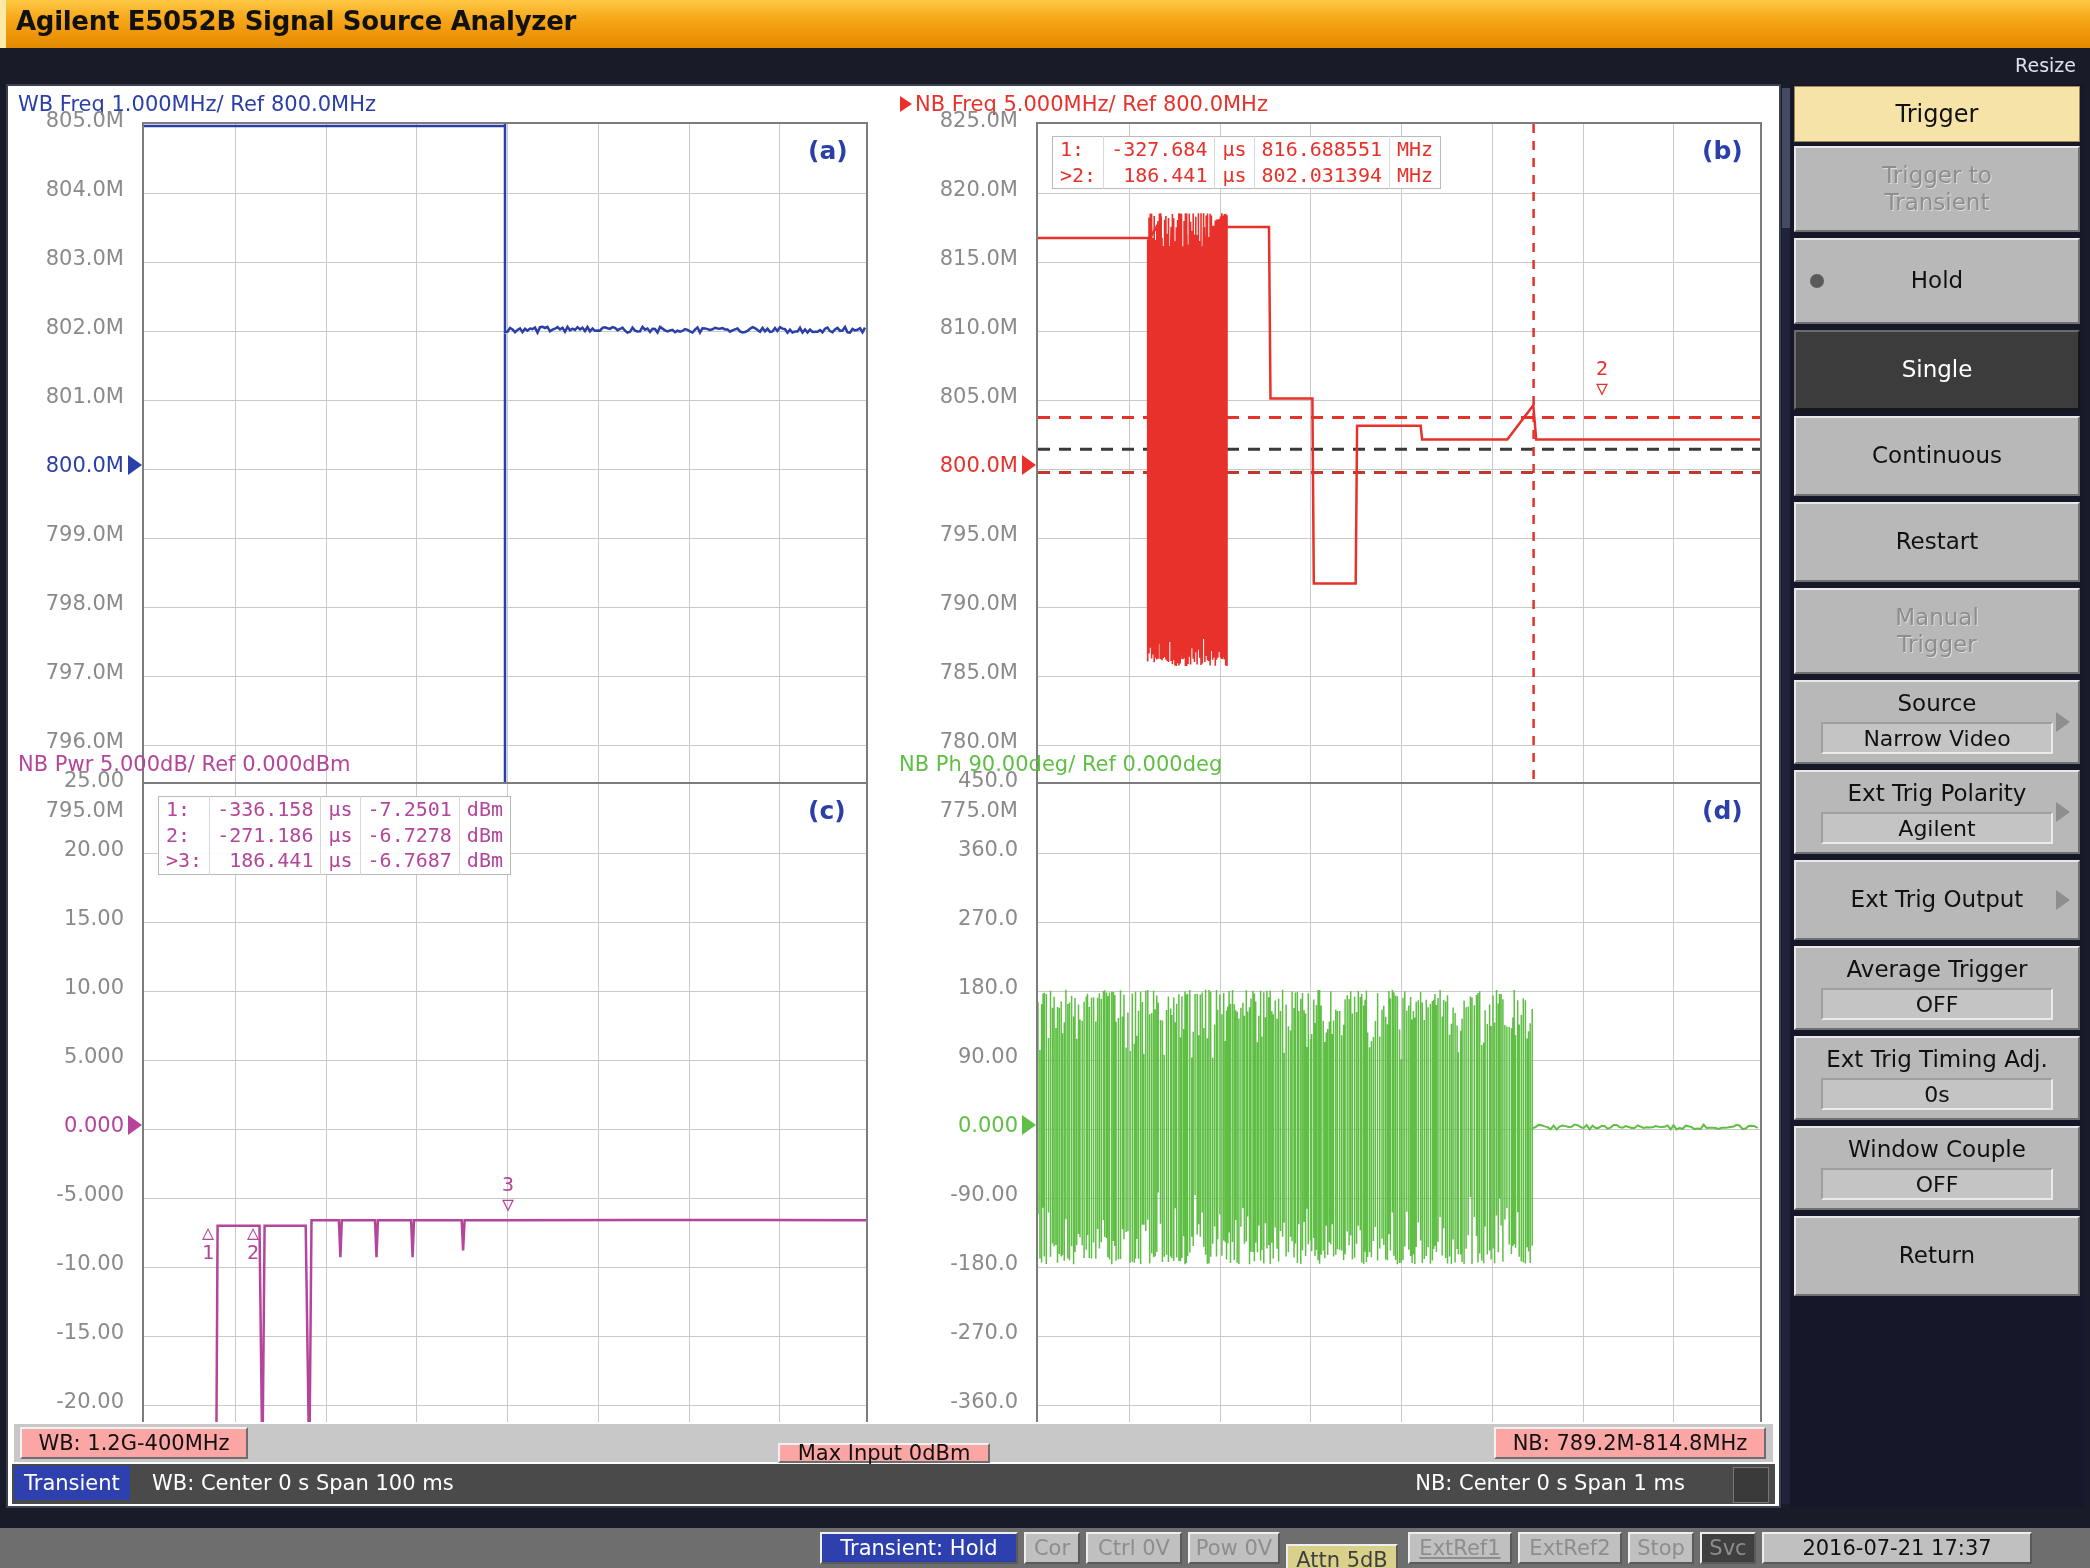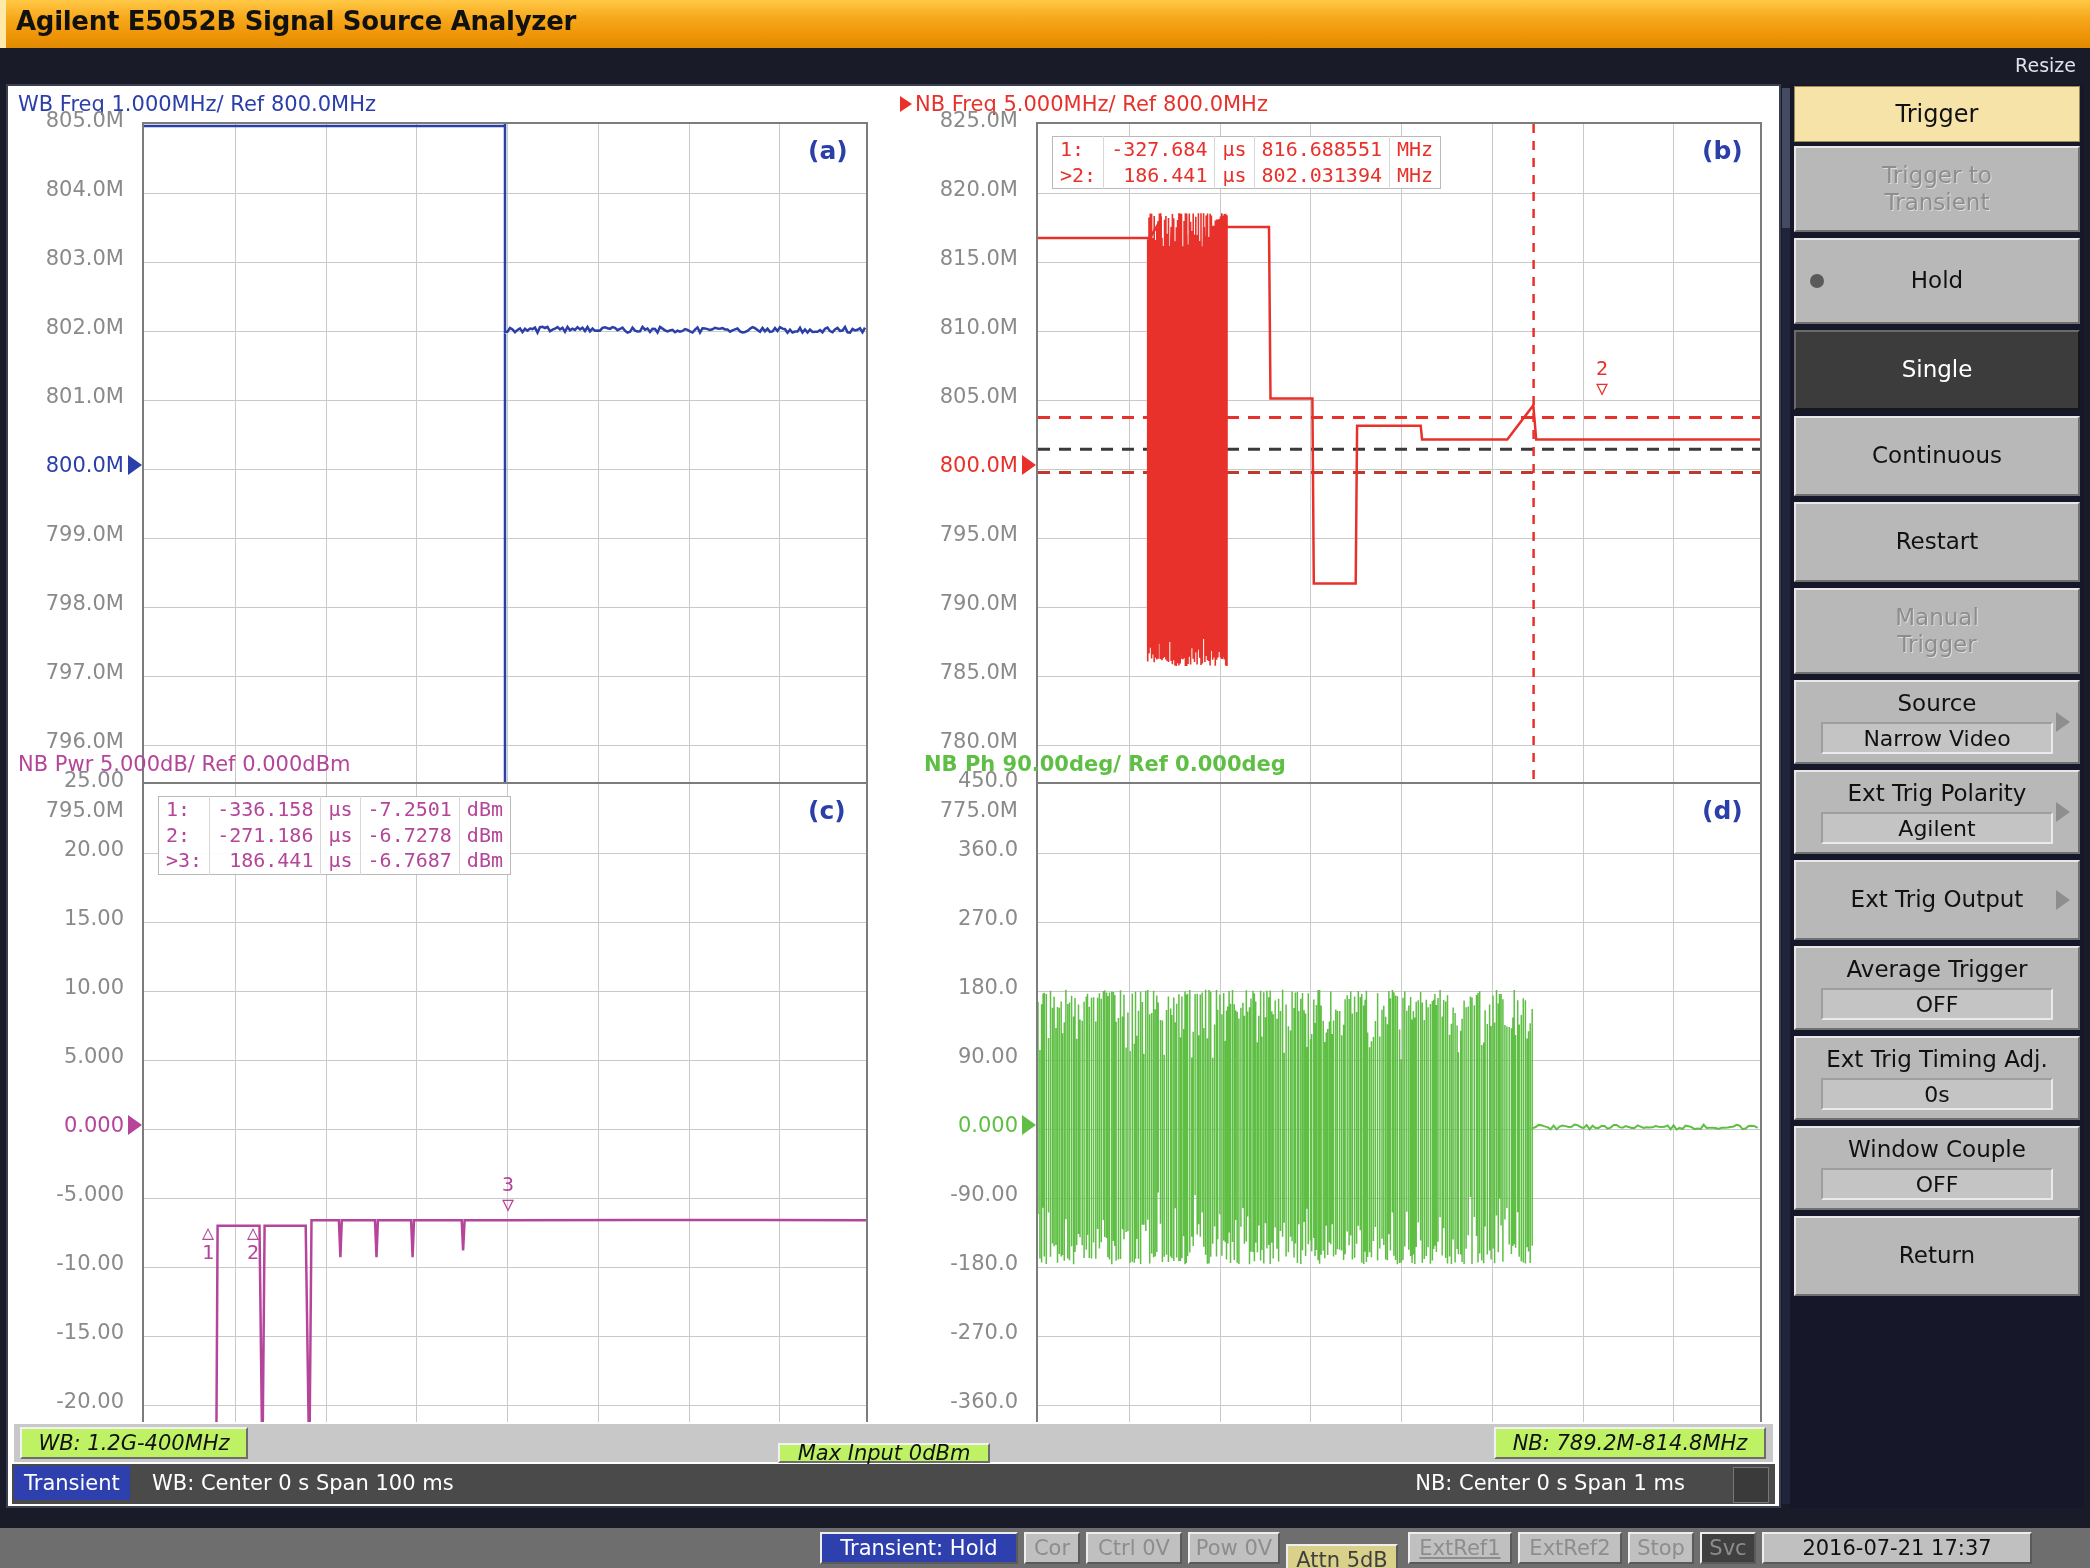--- a/index.html
+++ b/index.html
@@ -47,23 +47,23 @@
   
   .tracewrap{position:absolute;left:0;top:0;right:0;bottom:0;overflow:hidden;}
 
   
   .mk{position:absolute;font-size:20px;font-family:"DejaVu Sans Mono",monospace;text-align:center;line-height:1;}
   .mkTri{position:absolute;width:0;height:0;}
 
   
   .statrow{position:absolute;left:6px;width:1775px;height:42px;background:#c8c8c8;
      border:2px solid #ffffff;box-sizing:border-box;}
-  .btn3d{position:absolute;background:#bef264;border-top:2px solid #f2f2f2;border-left:2px solid #f2f2f2;
+  .btn3d{position:absolute;background:#fca5a5;border-top:2px solid #f2f2f2;border-left:2px solid #f2f2f2;
      border-right:2px solid #6d6d6d;border-bottom:2px solid #6d6d6d;box-sizing:border-box;
-     font-size:21px;color:#111;display:flex;align-items:center;justify-content:center;white-space:nowrap;font-style:italic;}
+     font-size:21px;color:#111;display:flex;align-items:center;justify-content:center;white-space:nowrap;}
   .darkrow{position:absolute;left:6px;width:1775px;height:40px;background:#4a4a4a;color:#fff;font-size:21px;}
   .darkrow .blue{position:absolute;left:2px;top:2px;height:34px;background:#2e3fae;color:#fff;
      display:flex;align-items:center;padding:0 10px;font-size:21px;}
   .darkrow .t{position:absolute;top:7px;white-space:nowrap;}
 
   .botbar{position:absolute;left:0;top:1528px;width:2090px;height:40px;background:#6e6e6e;}
   .bchip{position:absolute;top:4px;height:32px;border-top:2px solid #eee;border-left:2px solid #eee;
      border-right:2px solid #5a5a5a;border-bottom:2px solid #5a5a5a;box-sizing:border-box;
      display:flex;align-items:center;justify-content:center;font-size:21px;white-space:nowrap;padding:0 6px;}
 
@@ -293,21 +293,21 @@
           <div class="mkTri" style="left:239px;top:1390px;">
       <svg width="22" height="17">
               <polygon points="11,0 22,17 0,17" fill="none" stroke="#b5459a" stroke-width="2"></polygon>
             </svg></div>
           <div class="mkTri" style="left:494px;top:1390px;">
       <svg width="26" height="18">
               <polygon points="13,0 26,18 0,18" fill="#b5459a"></polygon>
             </svg></div>
         </div>
         <div class="panel" style="left: 0px; top: 0px; width: 1763px; height: 1330px;">
-          <div class="ptitle" style="left:916px;top:666px;color:#5fbf45;font-weight:bold;"><span>NB Ph 90.00deg/ Ref 0.000deg</span></div>
+          <div class="ptitle" style="left:891px;top:666px;color:#5fbf45;"><span>NB Ph 90.00deg/ Ref 0.000deg</span></div>
           <div class="grid" style="left:1028px;top:696px;width:726px;height:690px;">
             <div class="gl glv" style="left:90.8px;"></div>
             <div class="gl glv" style="left:181.5px;"></div>
             <div class="gl glv" style="left:272.3px;"></div>
             <div class="gl glv" style="left:363.0px;"></div>
             <div class="gl glv" style="left:453.8px;"></div>
             <div class="gl glv" style="left:544.5px;"></div>
             <div class="gl glv" style="left:635.3px;"></div>
             <div class="gl glh" style="top:69.0px;"></div>
             <div class="gl glh" style="top:138.0px;"></div>

